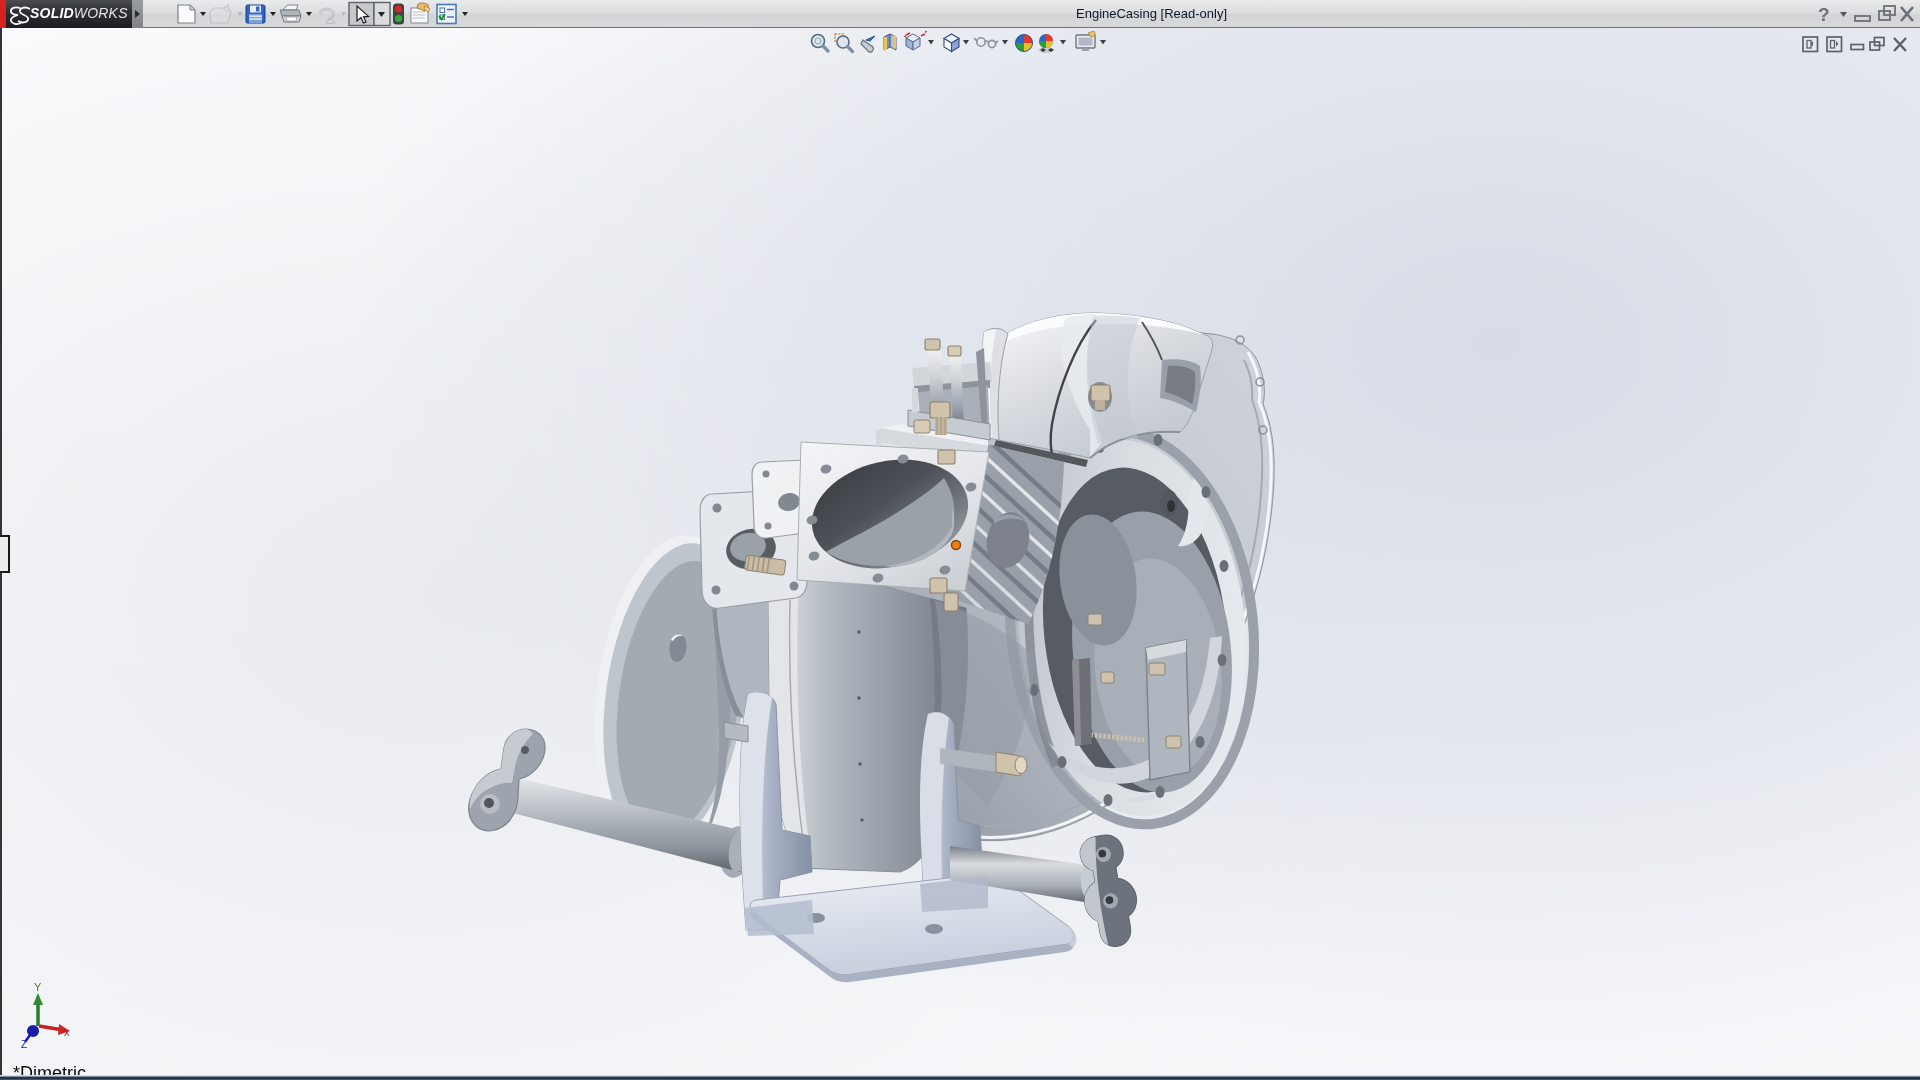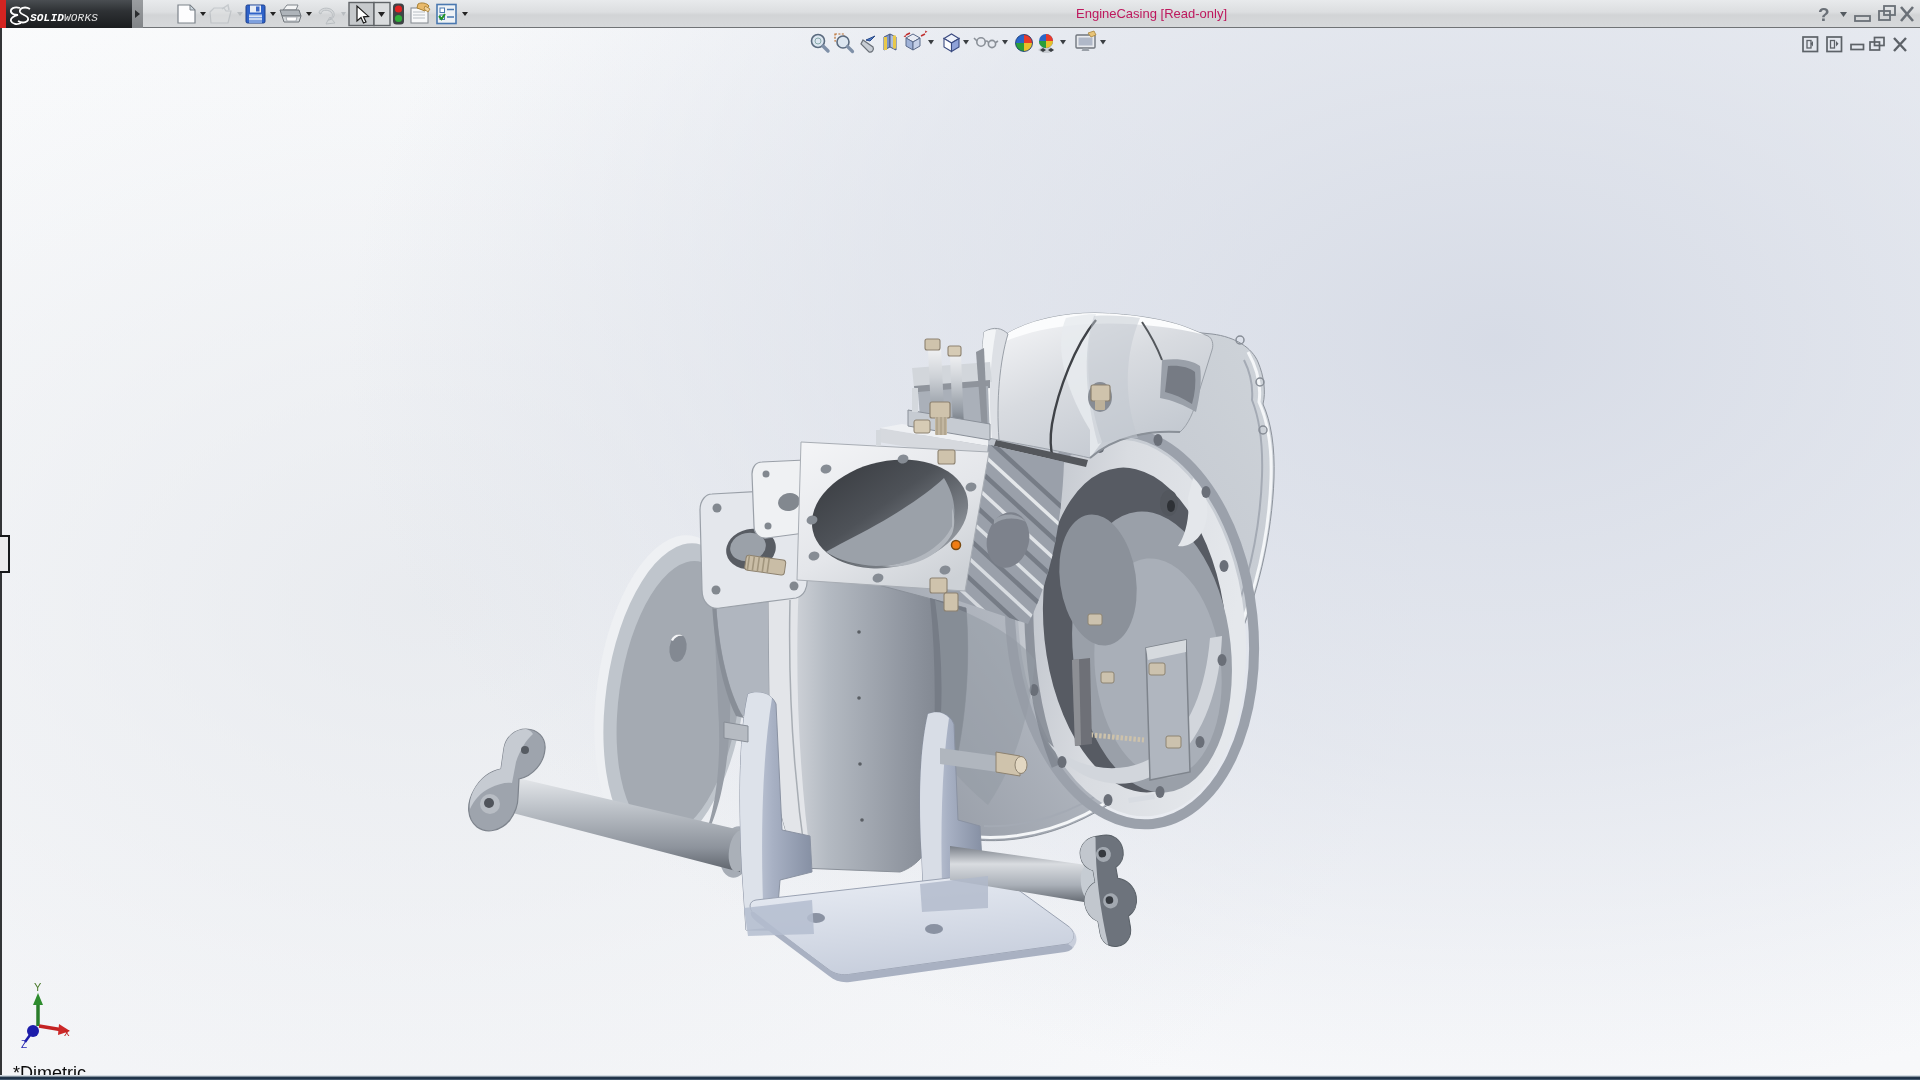--- a/index.html
+++ b/index.html
@@ -5,29 +5,29 @@
   html,body{margin:0;padding:0;width:1920px;height:1080px;overflow:hidden;
     font-family:"Liberation Sans",sans-serif;}
   #page{position:absolute;inset:0;width:1920px;height:1080px;background:#fff;}
   
   #titlebar{position:absolute;left:0;top:0;width:1920px;height:28px;
     background:linear-gradient(#e8eaec 0%,#dcdee0 45%,#d2d4d6 55%,#d7d9db 100%);
     border-bottom:1px solid #707376;box-sizing:border-box;}
   #redstripe{position:absolute;left:0;top:0;width:6px;height:28px;background:#d42421;}
   #logoblock{position:absolute;left:6px;top:0;width:126px;height:28px;
     background:linear-gradient(#4a4e52 0%,#2e3134 40%,#1b1d1f 100%);}
-  #logotext{position:absolute;left:30px;top:12px;color:#fff;font-style:italic;
-    font-size:11px;letter-spacing:0.2px;font-weight:700;font-family:Liberation Mono, monospace;}
+  #logotext{position:absolute;left:30px;top:5px;color:#fff;font-style:italic;
+    font-size:14px;letter-spacing:0.2px;font-weight:700;}
   #logotext span{font-weight:400;color:#e4e4e4;}
   #logoglyph{position:absolute;left:9px;top:3px;}
   #logoarrowzone{position:absolute;left:132px;top:0;width:11px;height:28px;
     background:linear-gradient(#9a9da0,#818487);}
   #logoarrowzone:after{content:"";position:absolute;left:3px;top:10px;
     border-left:5px solid #2a2c2e;border-top:4px solid transparent;border-bottom:4px solid transparent;}
-  .ttl{position:absolute;top:0;height:28px;line-height:28px;color:#be185d;font-size:13.5px;}
+  .ttl{position:absolute;top:0;height:28px;line-height:28px;color:#0f172a;font-size:13.5px;}
   
   #viewport{position:absolute;left:0;top:28px;width:1920px;height:1048px;
     background:
       radial-gradient(1150px 760px at 78% 30%, rgba(213,218,229,0.95) 0%, rgba(213,218,229,0.55) 55%, rgba(213,218,229,0) 100%),
       radial-gradient(1000px 700px at 22% 55%, rgba(226,229,234,0.7) 0%, rgba(226,229,234,0) 100%),
       linear-gradient(#fbfcfd,#f7f8fa);
     border-left:2px solid #333537;box-sizing:border-box;}
   #statusedge{position:absolute;left:0;top:1075px;width:1920px;height:5px;
     background:linear-gradient(#e8ecf0 0%,#c2ccd6 20%,#24374a 45%,#1d3048 75%,#5a7085 100%);}
   #svgmain{position:absolute;left:0;top:0;width:1920px;height:1080px;}

